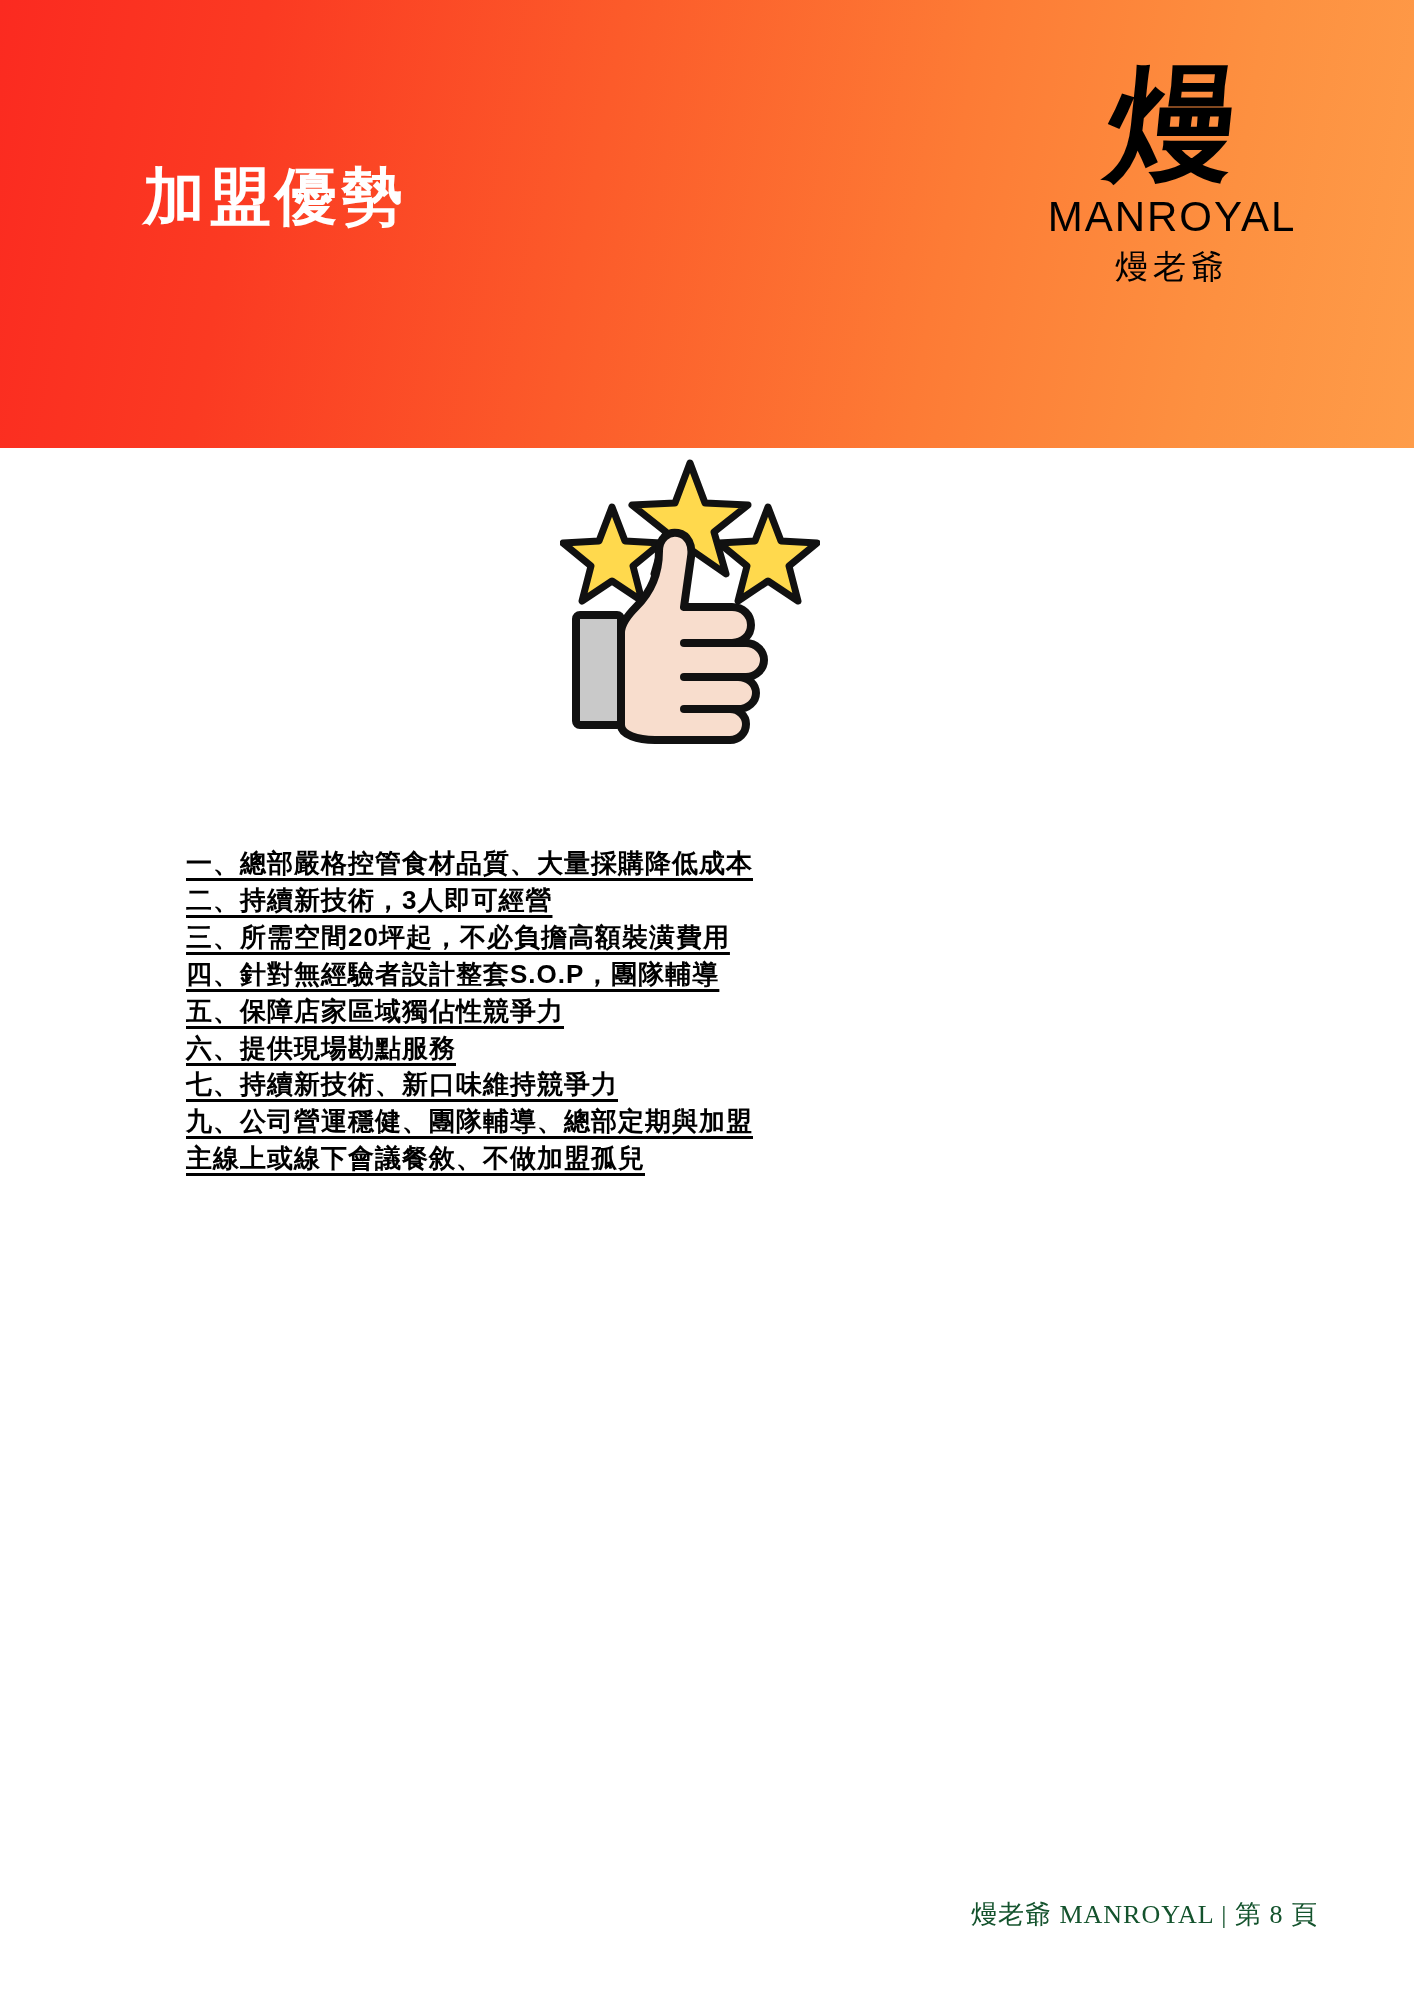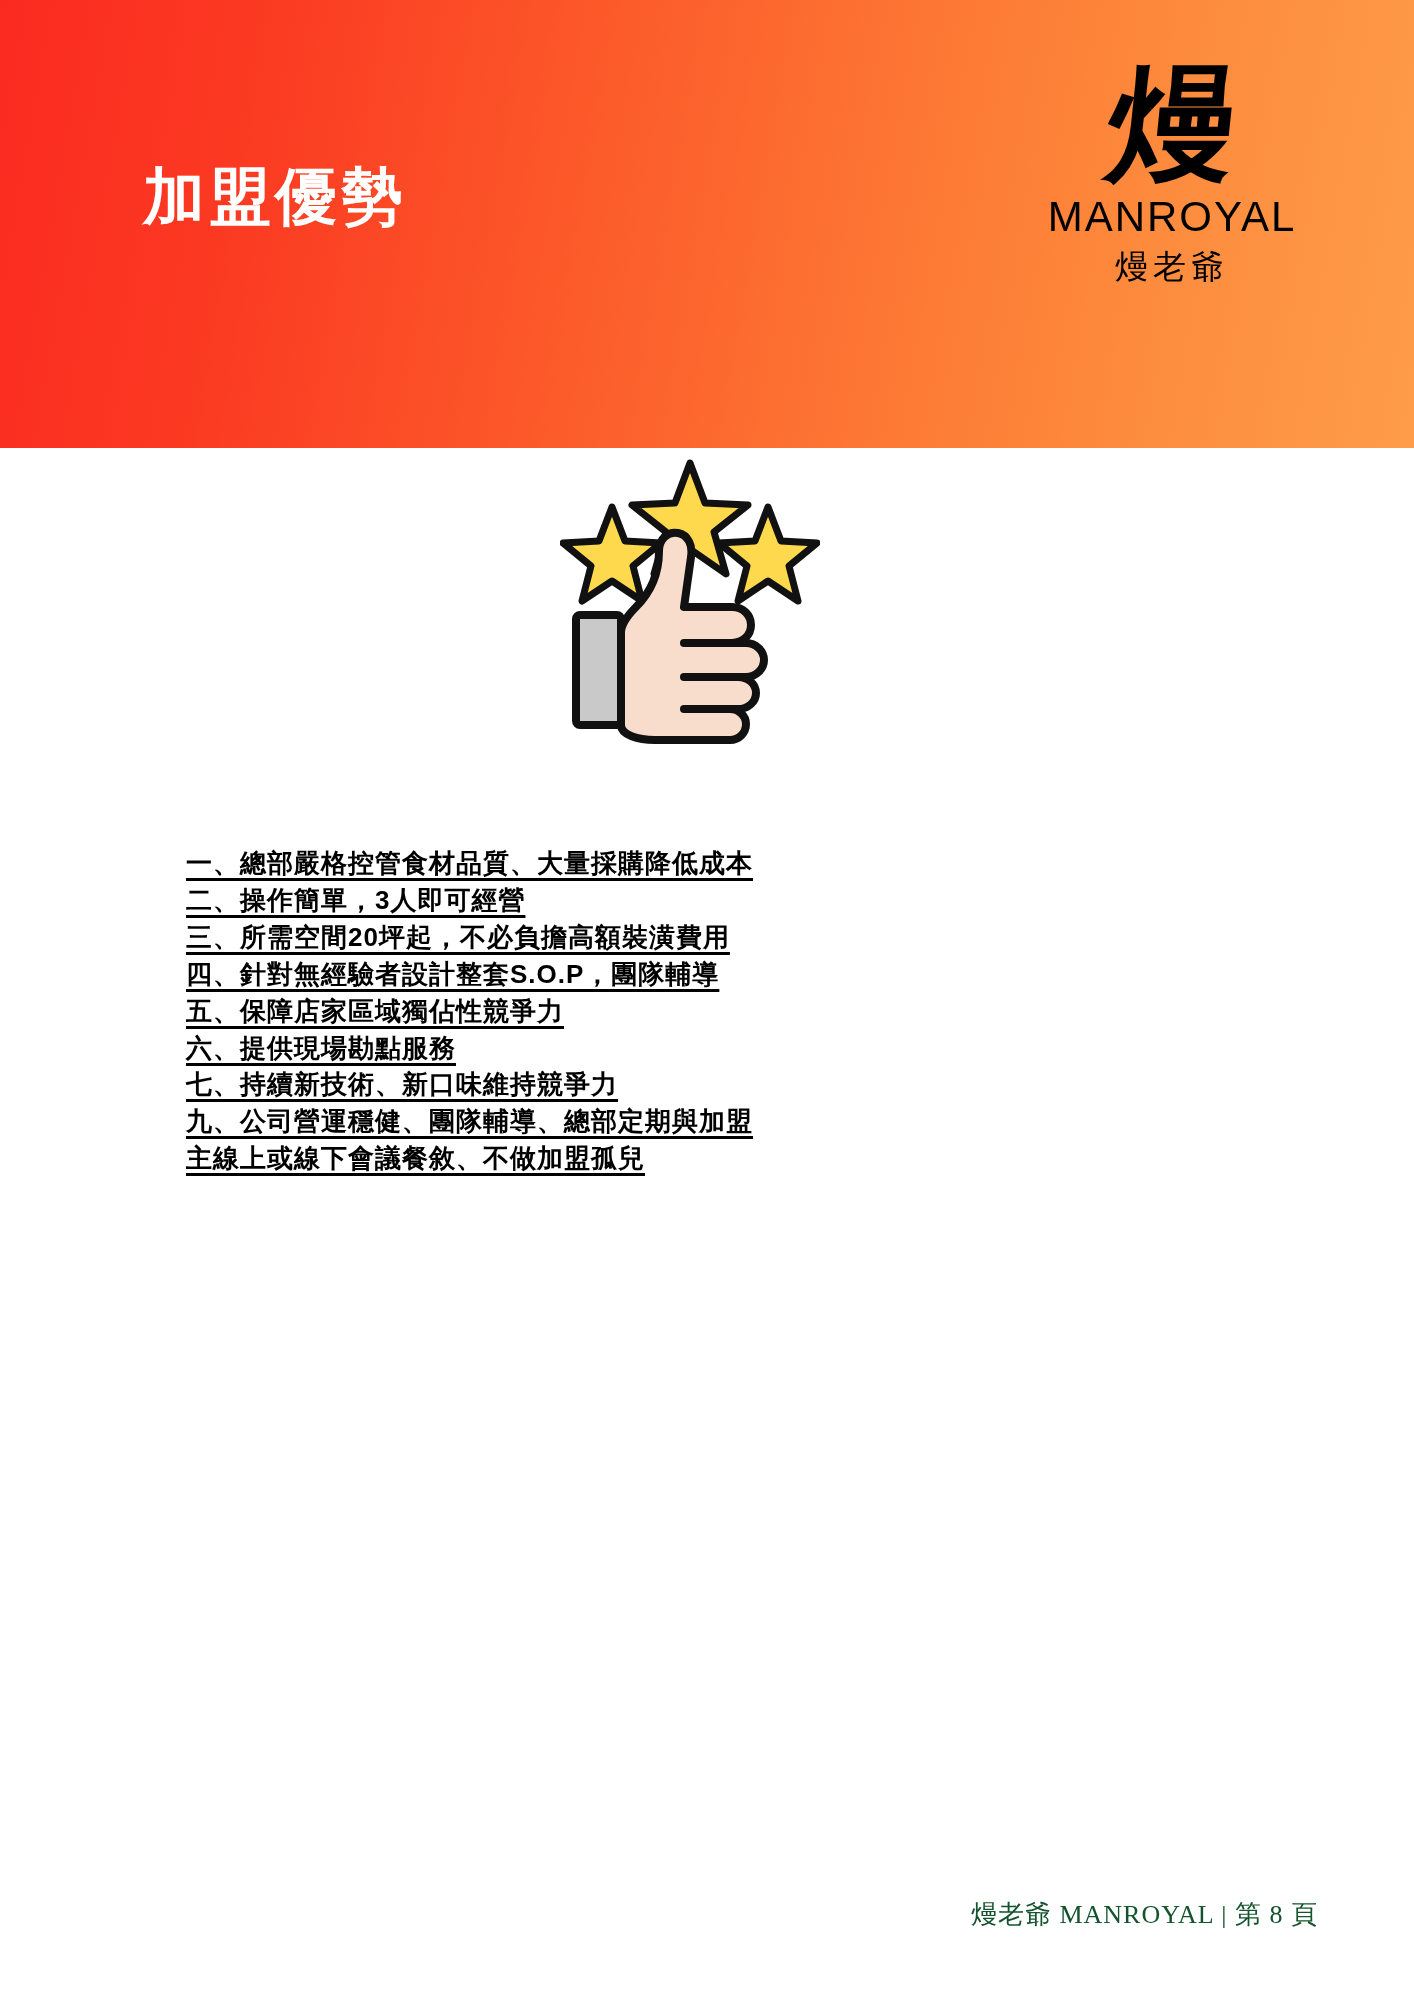--- a/index.html
+++ b/index.html
@@ -141,21 +141,21 @@
       <path d="M61 270 L61 178 C61 170 68 160 76 152 C92 136 99 116 99 96 C99 84 108 76 118 78 C128 80 133 90 131 102 L124 152 L172 152 C183 152 191 160 191 170 C191 180 183 188 172 188 L186 188 C196 188 204 196 204 205 C204 214 196 222 186 222 L178 222 C188 222 196 229 196 238 C196 247 188 254 178 254 L170 254 C179 254 186 261 186 269 C186 278 179 285 170 285 L95 285 C78 285 61 280 61 270 Z" fill="#f8ddcd"></path>
       <path d="M124 188 L172 188" fill="none"></path>
       <path d="M124 222 L178 222" fill="none"></path>
       <path d="M124 254 L170 254" fill="none"></path>
     </g>
   </svg>
 </div>
 
 <div class="points">
   <div class="point"><span class="u">一、總部嚴格控管食材品質、大量採購降低成本</span></div>
-  <div class="point"><span class="u">二、操作簡單，3人即可經營</span></div>
+  <div class="point"><span class="u">二、持續新技術，3人即可經營</span></div>
   <div class="point"><span class="u">三、所需空間20坪起，不必負擔高額裝潢費用</span></div>
   <div class="point"><span class="u">四、針對無經驗者設計整套S.O.P，團隊輔導</span></div>
   <div class="point"><span class="u">五、保障店家區域獨佔性競爭力</span></div>
   <div class="point"><span class="u">六、提供現場勘點服務</span></div>
   <div class="point"><span class="u">七、持續新技術、新口味維持競爭力</span></div>
   <div class="point"><span class="u">九、公司營運穩健、團隊輔導、總部定期與加盟</span></div>
   <div class="point"><span class="u">主線上或線下會議餐敘、不做加盟孤兒</span></div>
 </div>
 
 <div class="footer">熳老爺 MANROYAL | 第 8 頁</div>

